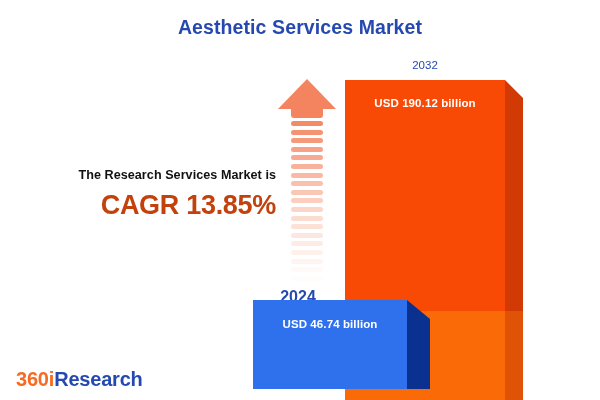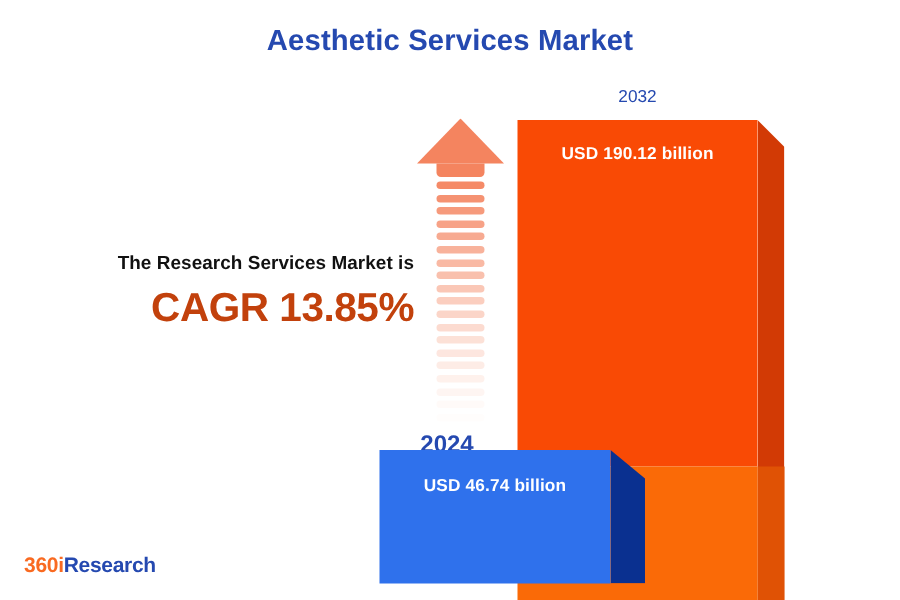--- a/index.html
+++ b/index.html
@@ -203,21 +203,21 @@
     color: #c2410c;
     letter-spacing: -0.3px;
     line-height: 31px;
   }
 
   
   #logo {
     position: absolute;
     left: 16px;
     top: 368px;
-    font-size: 14px;
+    font-size: 20px;
     font-weight: bold;
     letter-spacing: -0.2px;
   }
   #logo-360i { color: #f96a21; }
   #logo-research { color: #2549b0; }
 </style>
 </head>
 <body>
 
 <div id="canvas">

